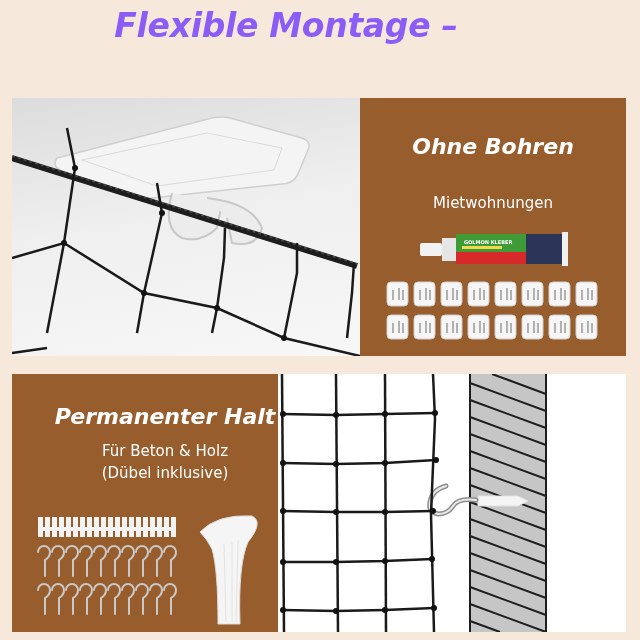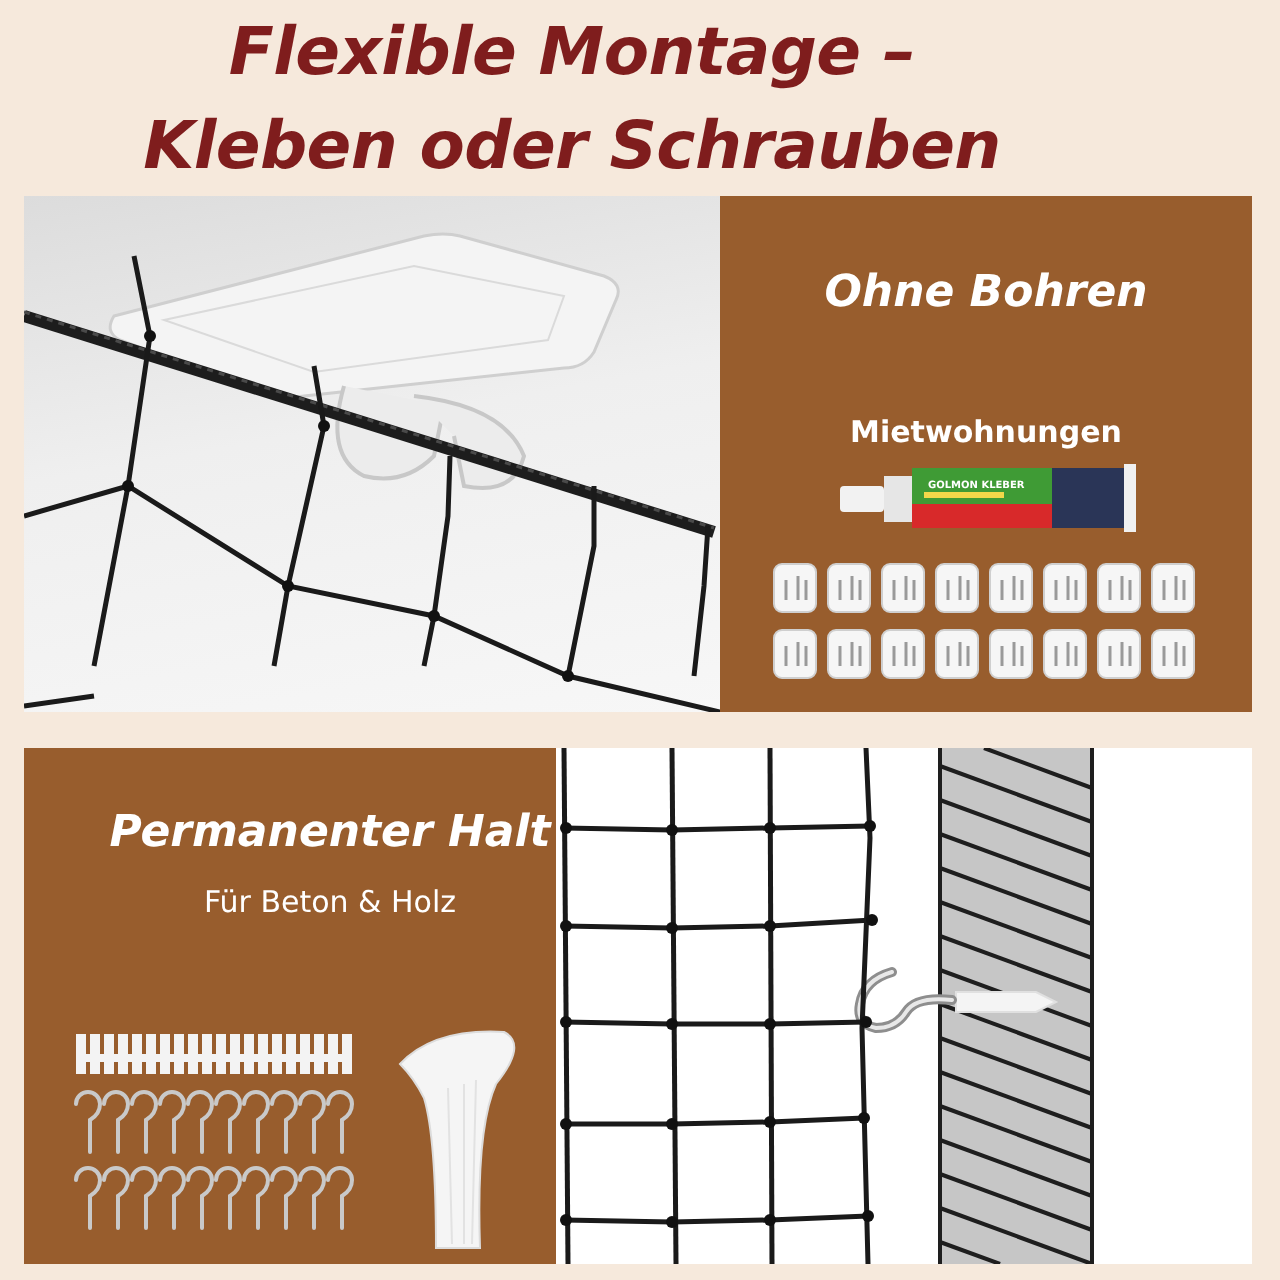--- a/index.html
+++ b/index.html
@@ -1,38 +1,37 @@
 <!DOCTYPE html>
 <html><head>
 <meta charset="utf-8">
 <style>
   * { box-sizing: border-box; margin: 0; padding: 0; }
   html, body { width: 640px; height: 640px; overflow: hidden; }
   body { background: #f6e9dc; font-family: "DejaVu Sans", sans-serif; position: relative; }
   .headline { position: absolute; left: 0; top: 2px; width: 572px; text-align: center;
-    color: #7f1d1d; font-weight: bold; font-style: italic; font-size: 33px; line-height: 47px; letter-spacing: -0.3px; }
+    color: #8b5cf6; font-weight: bold; font-style: italic; font-size: 33px; line-height: 47px; letter-spacing: -0.3px; }
   .panel { position: absolute; overflow: hidden; }
   .photo-top { left: 12px; top: 98px; width: 348px; height: 258px;
     background: linear-gradient(170deg, #dcdcdc 0%, #efefef 45%, #f7f7f7 100%); }
   .brown { background: #985d2d; }
   .box-top { left: 360px; top: 98px; width: 266px; height: 258px; }
   .box-bottom { left: 12px; top: 374px; width: 306px; height: 258px; }
   .photo-bottom { left: 278px; top: 374px; width: 348px; height: 258px; background: #fff; }
   .box-title { position: absolute; left: 0; width: 100%; text-align: center; color: #fff;
     font-weight: bold; font-style: italic; font-size: 22px; }
   .box-sub { position: absolute; left: 0; width: 100%; text-align: center; color: #fff;
     font-size: 15px; line-height: 22px; }
   svg { position: absolute; left: 0; top: 0; }
 </style>
 </head>
 <body>
 
 <div class="headline">
   <div>Flexible Montage –</div>
-  <div>Kleben oder Schrauben</div>
 </div>
 
 <div class="panel photo-top">
   <svg width="348" height="258" viewBox="0 0 348 258">
 
     <path d="M45 60 L200 20 Q210 18 218 20 L290 40 Q300 44 296 52 L285 78 Q280 86 270 86 L140 100 Q128 102 118 98 L48 72 Q40 68 45 60 Z" fill="#f4f4f4" stroke="#cfcfcf" stroke-width="1.5"></path>
     <path d="M70 62 L195 35 L270 50 L262 72 L145 88 Z" fill="none" stroke="#dadada" stroke-width="1"></path>
 
     <path d="M160 95 Q150 130 170 140 Q190 145 205 130 L210 105" fill="#ececec" stroke="#c8c8c8" stroke-width="2"></path>
     <path d="M195 100 Q240 105 250 130 Q245 150 220 145 L215 120" fill="#ececec" stroke="#c8c8c8" stroke-width="2"></path>
@@ -56,21 +55,21 @@
       <circle cx="205" cy="210" r="3"></circle>
         <circle cx="272" cy="240" r="3"></circle>
       <circle cx="63" cy="70" r="3"></circle>
         <circle cx="150" cy="115" r="3"></circle>
     </g>
   </svg>
 </div>
 
 <div class="panel brown box-top">
   <div class="box-title" style="top:36px;">Ohne Bohren</div>
-  <div class="box-sub" style="top:107px;font-weight:bold;">Mietwohnungen</div>
+  <div class="box-sub" style="top:94px;">Mietwohnungen</div>
 
   <svg width="266" height="258" viewBox="0 0 266 258">
     <rect x="60" y="145" width="22" height="13" rx="2" fill="#f2f2f2"></rect>
     <rect x="82" y="140" width="14" height="23" fill="#e6e6e6"></rect>
     <rect x="96" y="136" width="70" height="18" fill="#3f9b35"></rect>
     <rect x="96" y="154" width="70" height="12" fill="#d8292a"></rect>
     <rect x="166" y="136" width="36" height="30" fill="#2a3557"></rect>
     <rect x="202" y="134" width="6" height="34" fill="#f0f0f0"></rect>
     <text x="104" y="146" font-size="5" fill="#fff" font-family="DejaVu Sans, sans-serif" font-weight="bold">GOLMON KLEBER</text>
     <rect x="102" y="148" width="40" height="3" fill="#f2d84a"></rect>
@@ -112,20 +111,21 @@
         <path d="M168 225 v10 M174 223 v12 M178 225 v10"></path>
       <path d="M195 225 v10 M201 223 v12 M205 225 v10"></path>
         <path d="M222 225 v10 M228 223 v12 M232 225 v10"></path>
     </g>
   </svg>
 </div>
 
 <div class="panel brown box-bottom">
   <div class="box-title" style="top:30px;">Permanenter Halt</div>
   <div class="box-sub" style="top:66px;">Für Beton &amp; Holz</div>
+  <div class="box-sub" style="top:88px;">(Dübel inklusive)</div>
   <svg width="266" height="258" viewBox="0 0 266 258">
 
     <g fill="#f3f3f3">
       <rect x="26" y="143" width="5" height="20"></rect>
         <rect x="33" y="143" width="5" height="20"></rect>
       <rect x="40" y="143" width="5" height="20"></rect>
         <rect x="47" y="143" width="5" height="20"></rect>
       <rect x="54" y="143" width="5" height="20"></rect>
         <rect x="61" y="143" width="5" height="20"></rect>
       <rect x="68" y="143" width="5" height="20"></rect>

